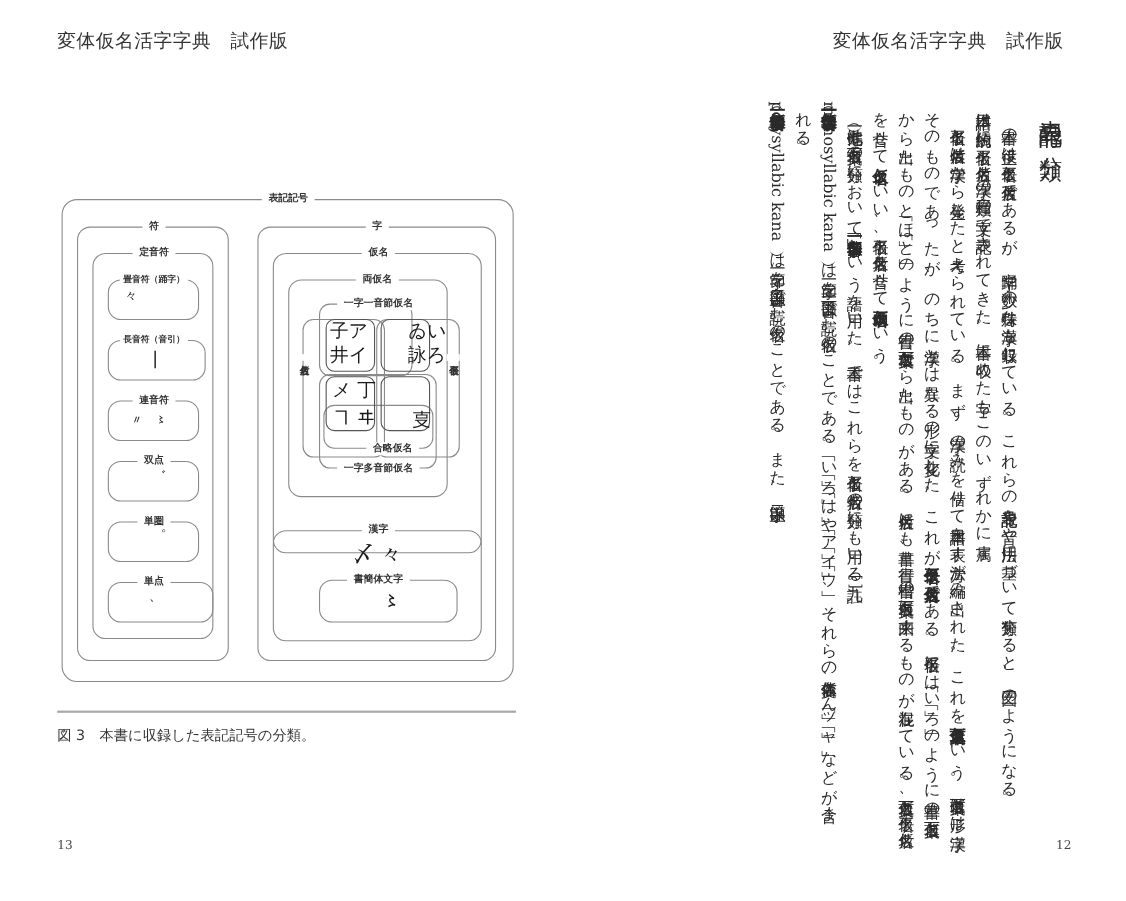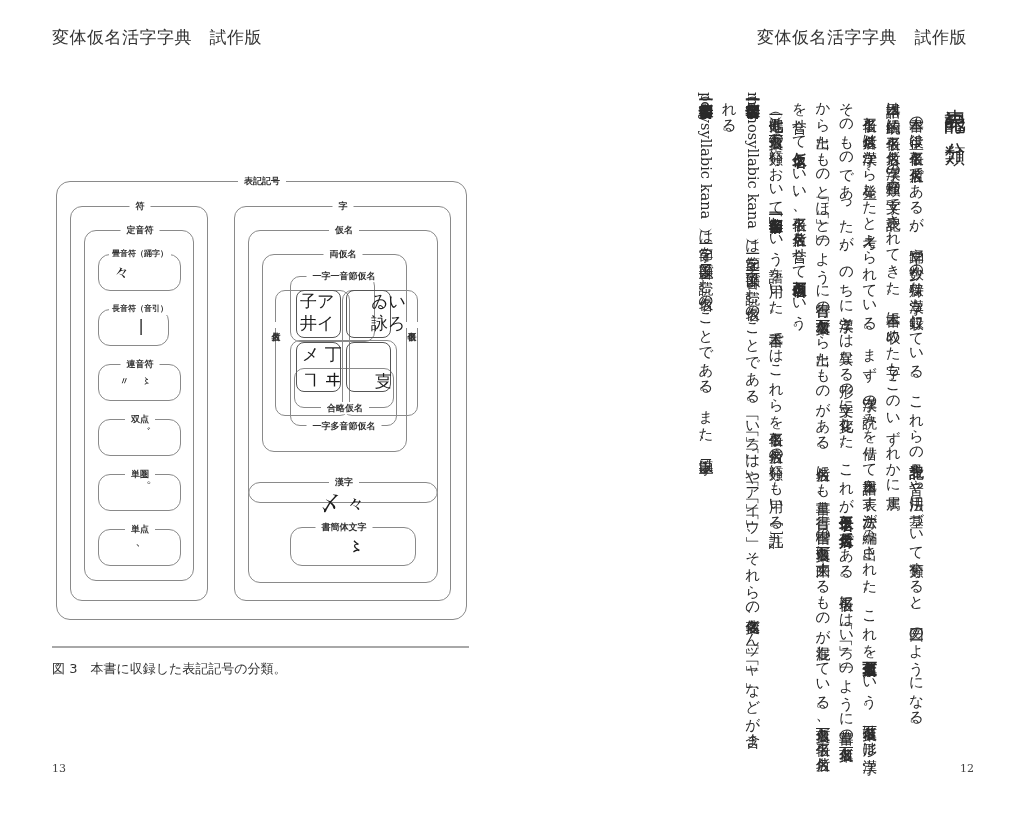--- a/index.html
+++ b/index.html
@@ -44,39 +44,39 @@
 
   <div class="box" style="left:70px;top:206px;width:138px;height:395px;">
     <span class="lbl" style="left:69px;">符</span>
   </div>
   <div class="box" style="left:84px;top:230px;width:110px;height:351px;">
     <span class="lbl" style="left:55px;">定音符</span>
   </div>
 
   <div class="box" style="left:98px;top:254px;width:83px;height:37px;">
     <span class="lbl" style="left:41px;font-size:8px;padding:0 3px;">畳音符（踊字）</span>
-    <span class="glyph" style="left:14px;top:6px;font-size:17px;">々 ゝ ゞ</span>
+    <span class="glyph" style="left:14px;top:6px;font-size:12px;">々 ゝ ゞ</span>
   </div>
-  <div class="box" style="left:98px;top:309px;width:71px;height:37px;">
+  <div class="box" style="left:98px;top:309px;width:89px;height:37px;">
     <span class="lbl" style="left:41px;font-size:8px;padding:0 3px;">長音符（音引）</span>
     <span class="glyph" style="left:34px;top:6px;font-size:17px;">丨</span>
   </div>
   <div class="box" style="left:98px;top:364px;width:83px;height:37px;">
     <span class="lbl" style="left:41px;">連音符</span>
     <span class="glyph" style="left:20px;top:10px;font-size:11px;">〃　〻</span>
   </div>
   <div class="box" style="left:98px;top:419px;width:83px;height:37px;">
     <span class="lbl" style="left:41px;">双点</span>
     <span class="glyph" style="left:39px;top:4px;font-size:13px;">゛</span>
   </div>
   <div class="box" style="left:98px;top:474px;width:83px;height:37px;">
     <span class="lbl" style="left:41px;">単圏</span>
     <span class="glyph" style="left:39px;top:4px;font-size:13px;">゜</span>
   </div>
-  <div class="box" style="left:98px;top:529px;width:83px;height:37px;">
+  <div class="box" style="left:98px;top:529px;width:96px;height:37px;">
     <span class="lbl" style="left:41px;">単点</span>
     <span class="glyph" style="left:36px;top:2px;font-size:13px;">、</span>
   </div>
 
   <div class="box" style="left:234px;top:206px;width:217px;height:395px;">
     <span class="lbl" style="left:108px;">字</span>
   </div>
   <div class="box" style="left:248px;top:230px;width:190px;height:273px;">
     <span class="lbl" style="left:95px;">仮名</span>
   </div>
@@ -89,21 +89,21 @@
   <div class="box" style="left:342px;top:290px;width:76px;height:126px;border-radius:10px;"></div>
   <span class="vlbl" style="left:406px;top:322px;">平仮名</span>
 
   <div class="box" style="left:290px;top:276px;width:85px;height:66px;border-radius:10px;">
     <span class="lbl" style="left:53px;">一字一音節仮名</span>
   </div>
   <div class="box" style="left:290px;top:340px;width:107px;height:86px;border-radius:10px;">
     <span class="lbl" style="left:53px;top:auto;bottom:-7px;">一字多音節仮名</span>
   </div>
   <div class="box" style="left:294px;top:368px;width:100px;height:40px;border-radius:10px;">
-    <span class="lbl" style="left:50px;top:auto;bottom:-7px;">合略仮名</span>
+    <span class="lbl" style="left:62px;top:auto;bottom:-7px;">合略仮名</span>
   </div>
 
   <div class="box" style="left:296px;top:290px;width:45px;height:48px;border-radius:8px;border-color:#555;"></div>
   <div class="box" style="left:346px;top:290px;width:45px;height:48px;border-radius:8px;border-color:#555;"></div>
   <div class="box" style="left:296px;top:342px;width:45px;height:50px;border-radius:8px;border-color:#555;"></div>
   <div class="box" style="left:346px;top:342px;width:45px;height:50px;border-radius:8px;border-color:#555;"></div>
 
   <span class="glyph" style="left:300px;top:290px;font-size:17px;line-height:22px;white-space:pre;">子ア
 井イ</span>
   <span class="glyph" style="left:371px;top:290px;font-size:17px;line-height:22px;white-space:pre;">ゐい

